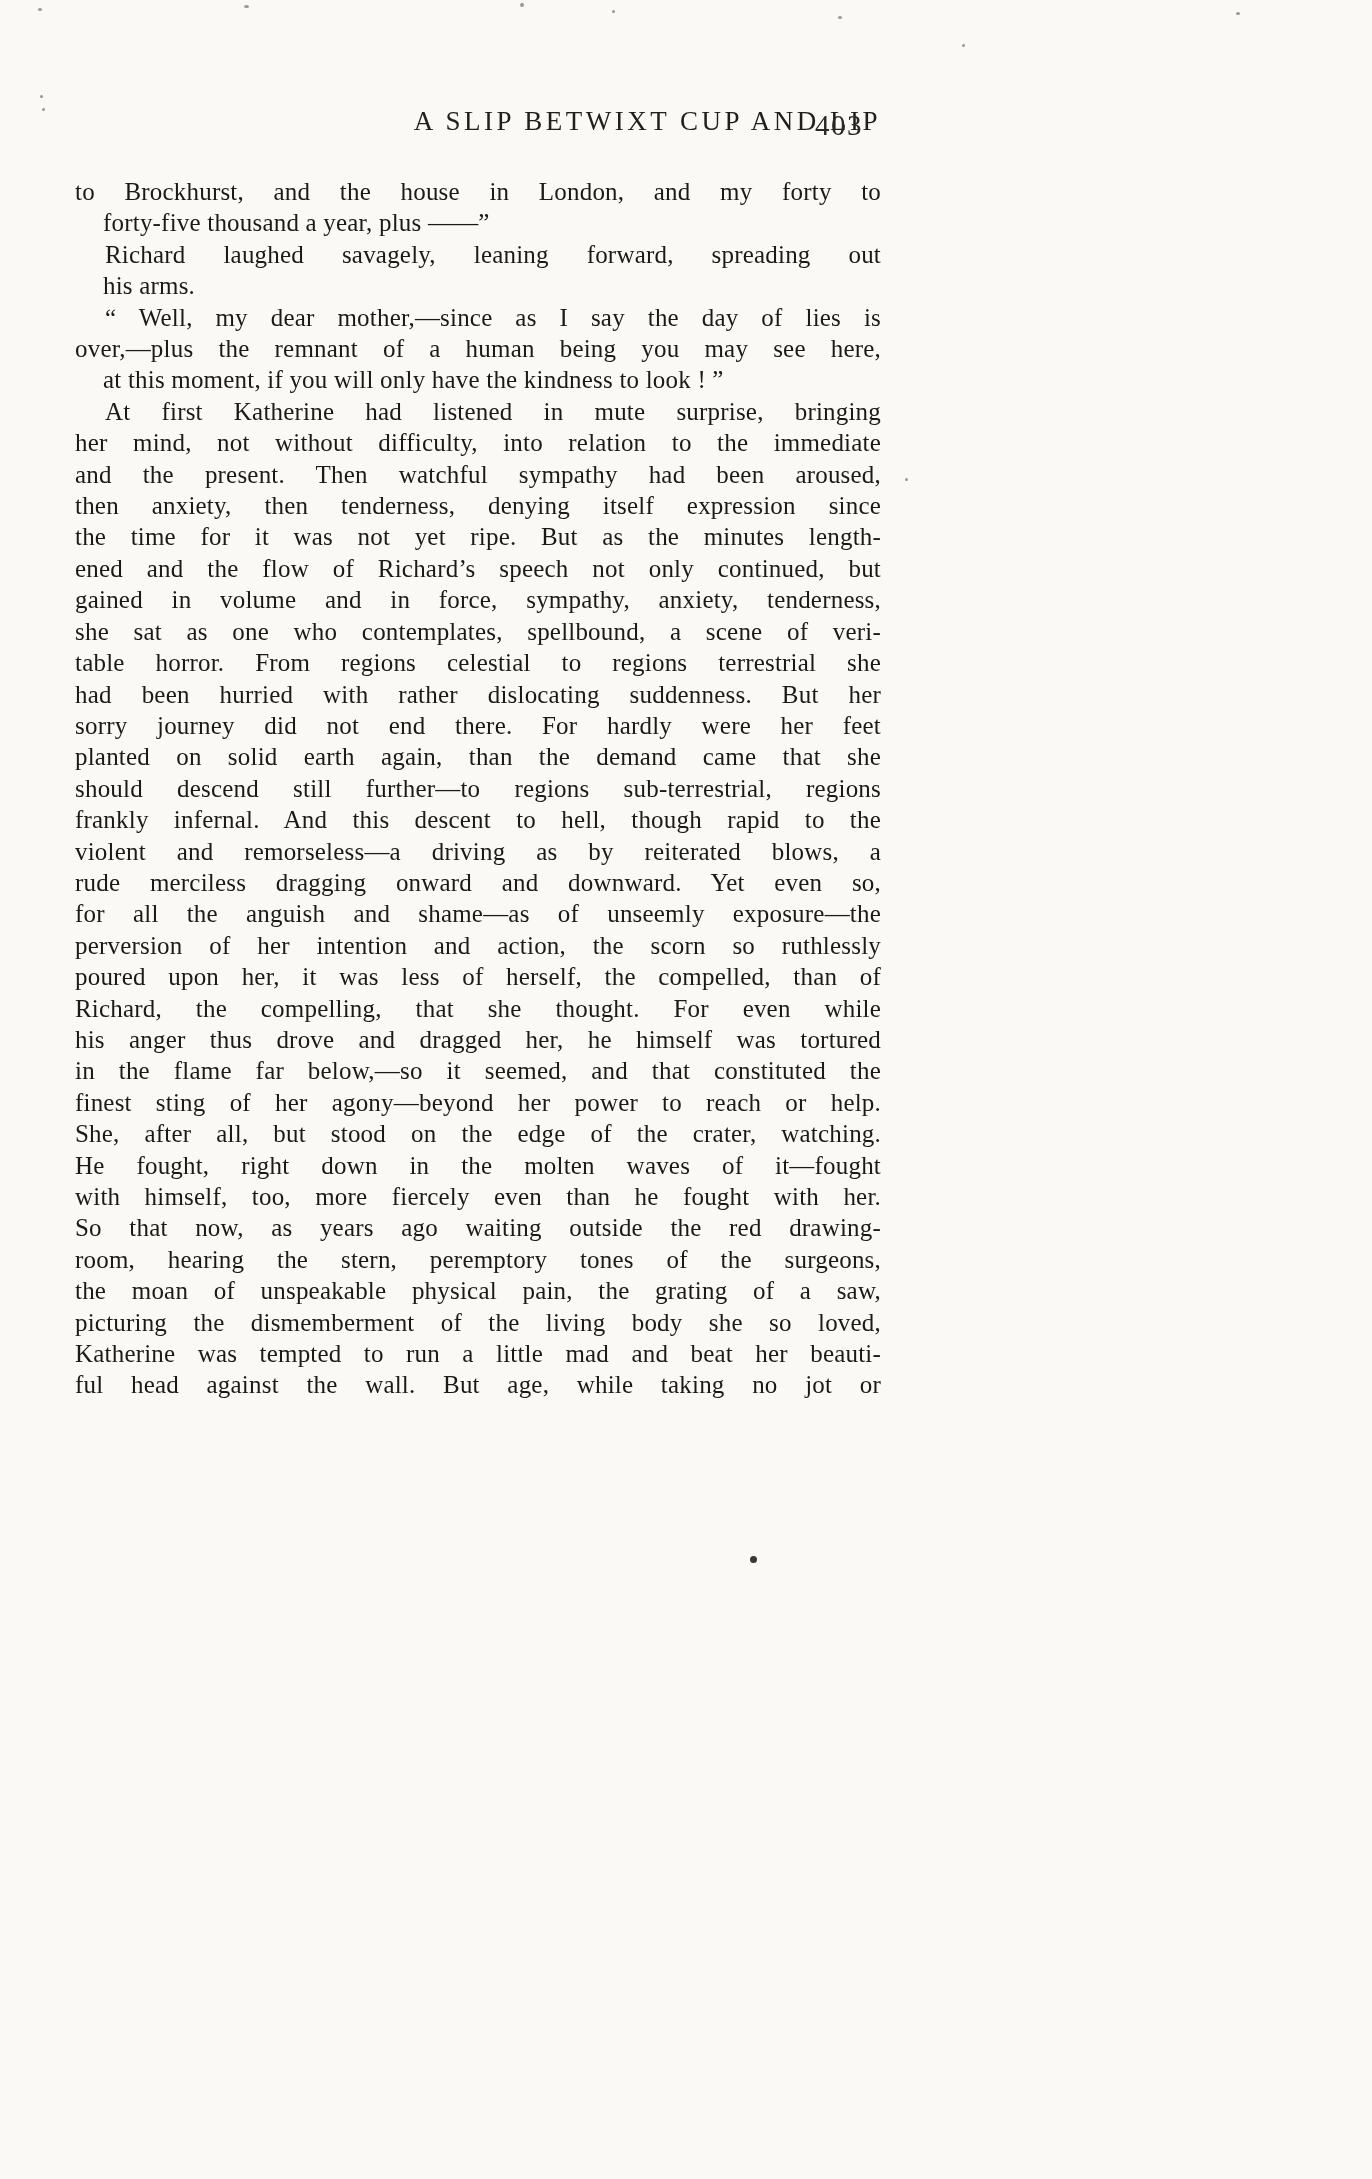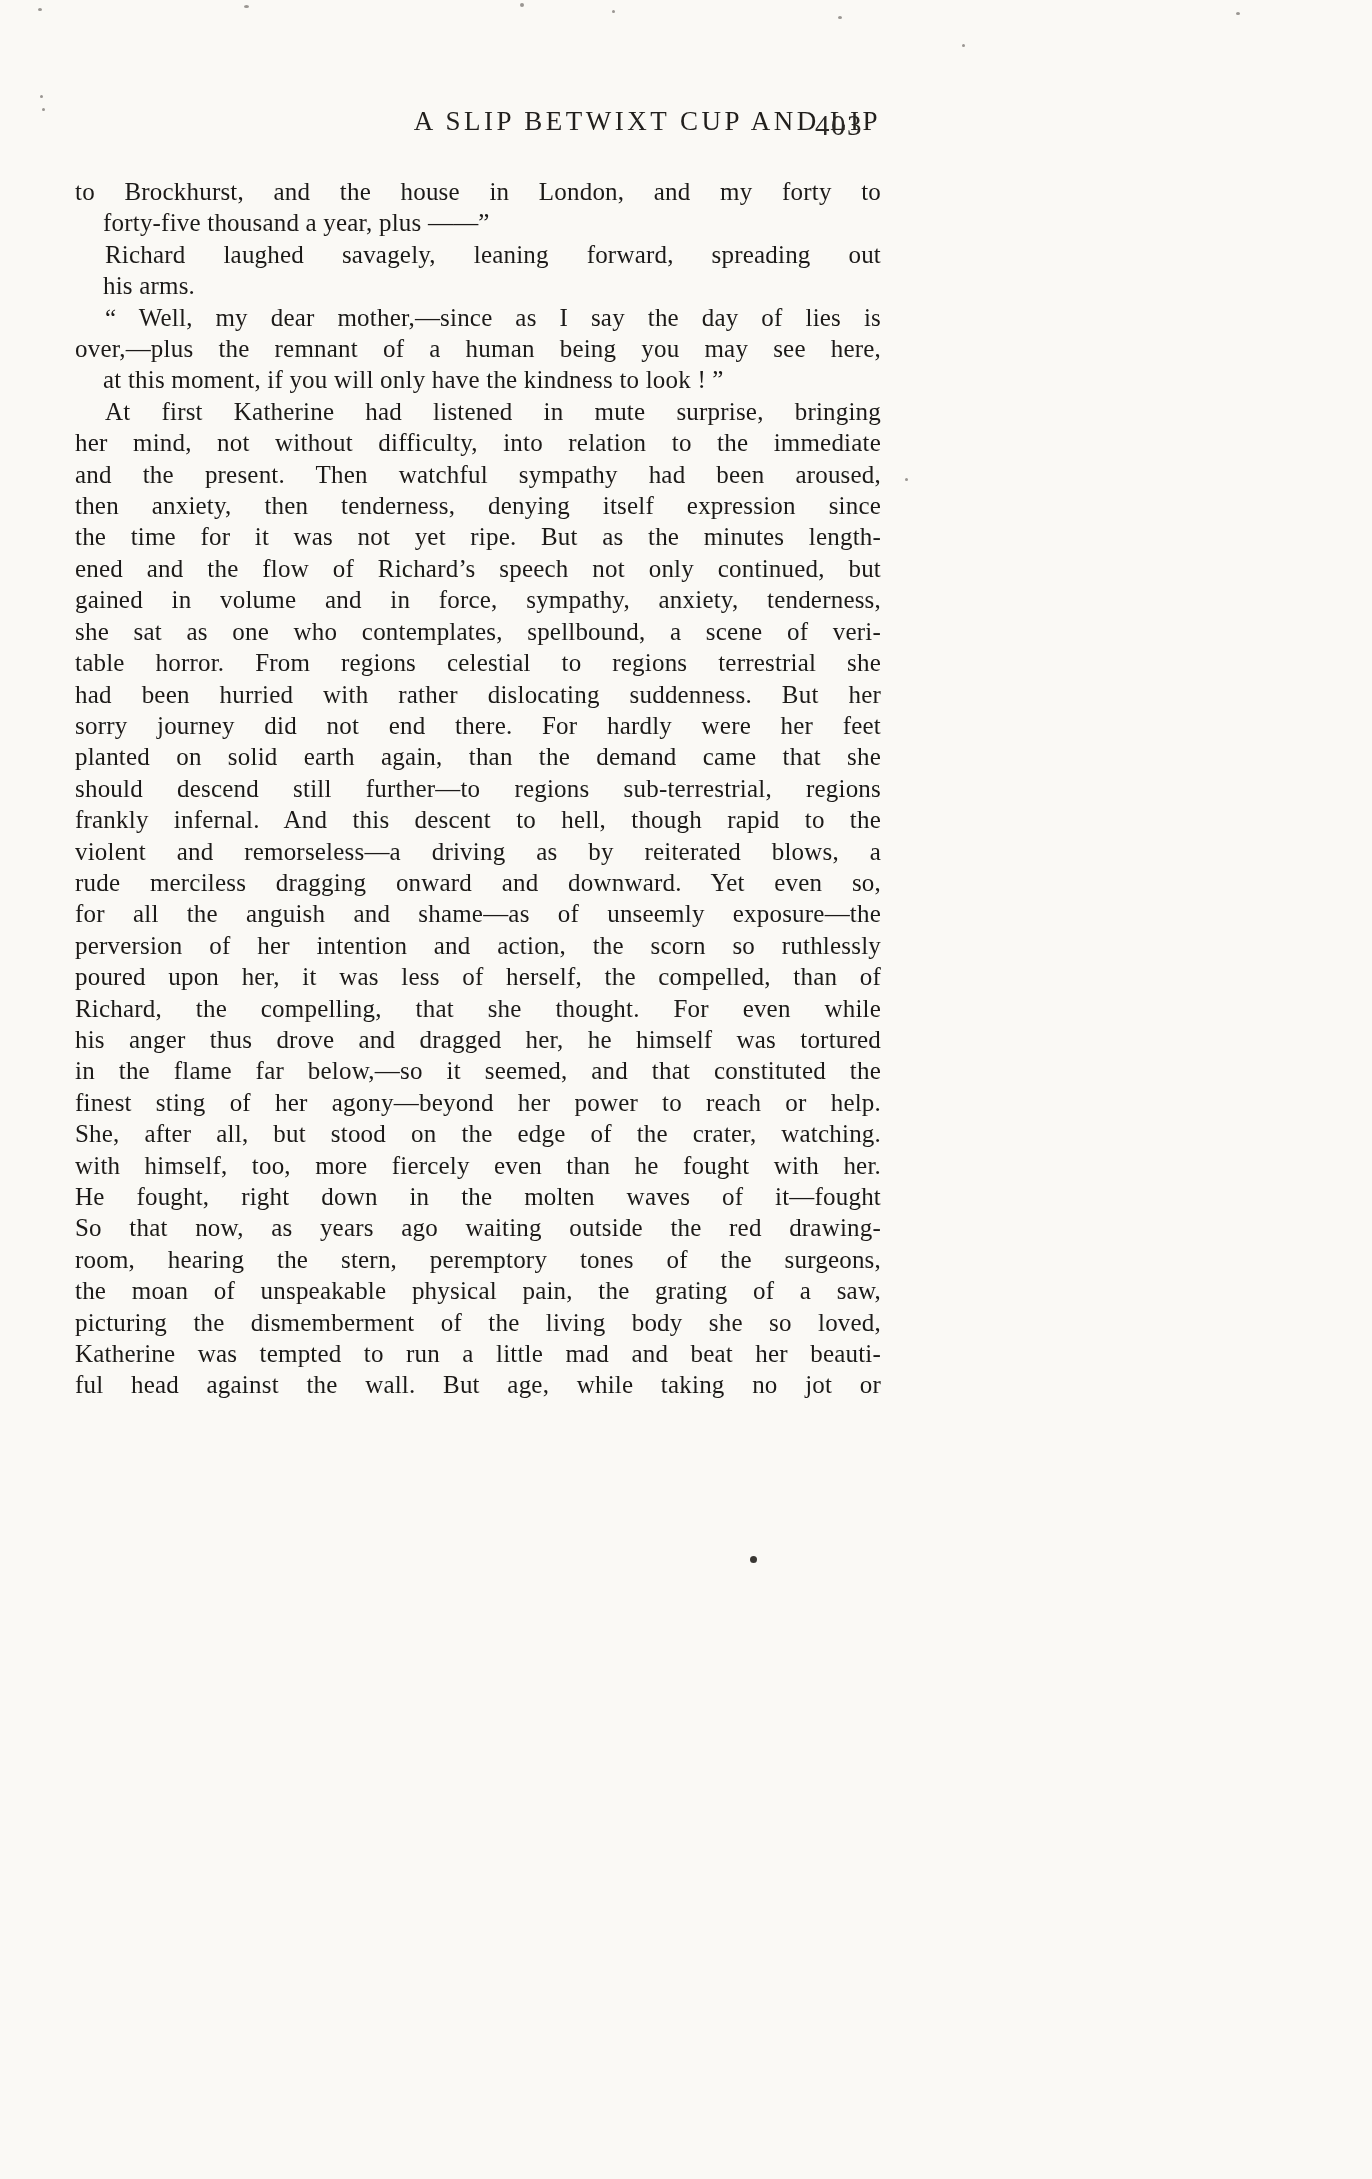--- a/index.html
+++ b/index.html
@@ -121,22 +121,22 @@
         <div class="line">violent and remorseless—a driving as by reiterated blows, a</div>
         <div class="line">rude merciless dragging onward and downward. Yet even so,</div>
         <div class="line">for all the anguish and shame—as of unseemly exposure—the</div>
         <div class="line">perversion of her intention and action, the scorn so ruthlessly</div>
         <div class="line">poured upon her, it was less of herself, the compelled, than of</div>
         <div class="line">Richard, the compelling, that she thought. For even while</div>
         <div class="line">his anger thus drove and dragged her, he himself was tortured</div>
         <div class="line">in the flame far below,—so it seemed, and that constituted the</div>
         <div class="line">finest sting of her agony—beyond her power to reach or help.</div>
         <div class="line">She, after all, but stood on the edge of the crater, watching.</div>
+        <div class="line">He fought, right down in the molten waves of it—fought</div>
         <div class="line">with himself, too, more fiercely even than he fought with her.</div>
-        <div class="line">He fought, right down in the molten waves of it—fought</div>
         <div class="line">So that now, as years ago waiting outside the red drawing-</div>
         <div class="line">room, hearing the stern, peremptory tones of the surgeons,</div>
         <div class="line">the moan of unspeakable physical pain, the grating of a saw,</div>
         <div class="line">picturing the dismemberment of the living body she so loved,</div>
         <div class="line">Katherine was tempted to run a little mad and beat her beauti-</div>
         <div class="line">ful head against the wall. But age, while taking no jot or</div>
       </div>
     </div>
 
   <div class="speck" style="left:38px;  top:8px;  width:4px; height:3px;"></div>

